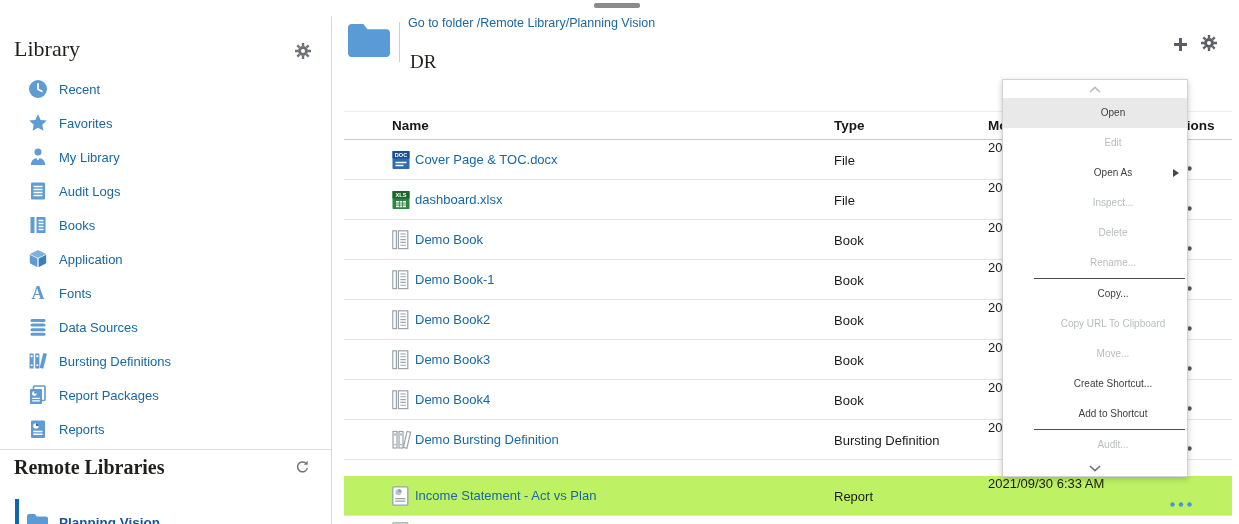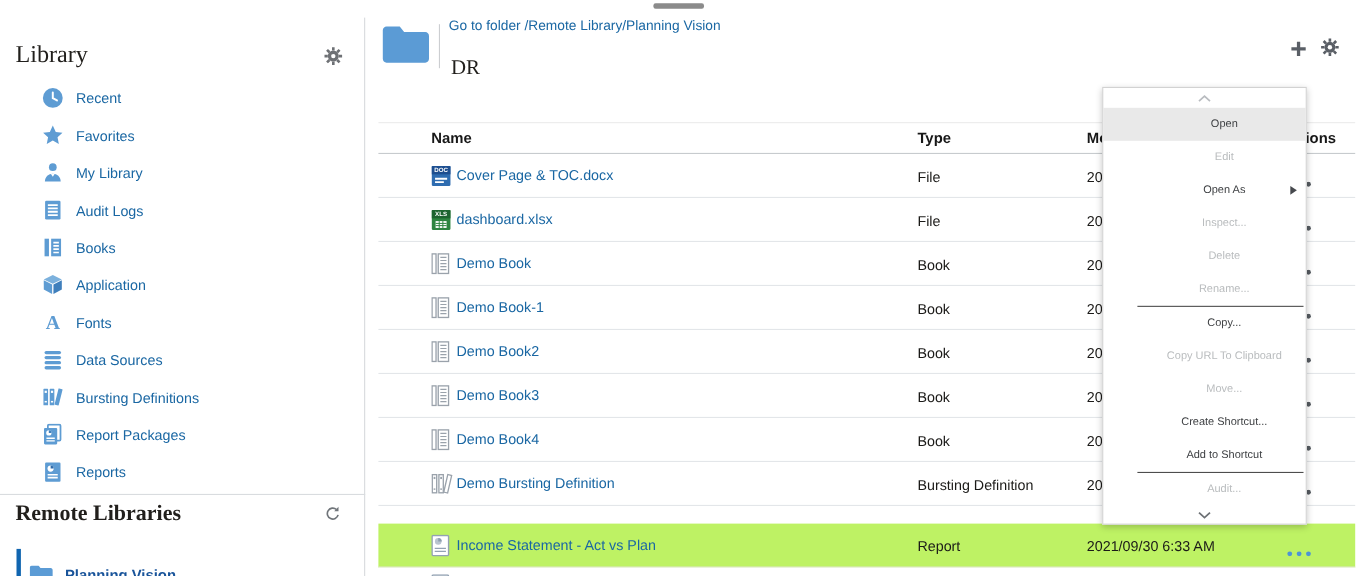--- a/index.html
+++ b/index.html
@@ -6,21 +6,21 @@
   html,body { width:1239px; height:524px; background:#fff; overflow:hidden;
               font-family:"Liberation Sans", sans-serif; color:#1d1b1a; }
 
   
   .sidebar { position:absolute; left:0; top:16px; width:332px; height:524px;
              border-right:1px solid #d7dadd; background:#fff; }
   .sb-title { position:absolute; left:14px; top:20px; font-family:"Liberation Serif", serif;
               font-size:22px; font-weight:500; color:#211f1c; }
   .sb-gear { position:absolute; left:294px; top:26px; cursor:pointer; }
   .sb-nav { position:absolute; top:56px; left:0; right:1px; }
-  .sb-item { height:34px; display:flex; align-items:center; padding-left:38px; cursor:pointer; }
+  .sb-item { height:34px; display:flex; align-items:center; padding-left:28px; cursor:pointer; }
   .sb-ic { width:20px; height:20px; display:inline-flex; margin-right:11px; flex:none; }
   .sb-label { font-size:13px; color:#1a67a3; }
   .sb-divider { position:absolute; top:433px; left:0; width:332px; height:1px; background:#d9dcdf; }
   .rl-title { position:absolute; left:14px; top:440px; font-family:"Liberation Serif", serif;
               font-size:20px; color:#211f1c; }
   .rl-refresh { position:absolute; left:295px; top:444px; cursor:pointer; }
   .pv-bar { position:absolute; left:15px; top:483px; width:4px; height:29px; background:#1065b0; }
   .pv-item { position:absolute; left:27px; top:481px; height:33px; display:flex; align-items:flex-end; cursor:pointer; }
   .pv-item .sb-label { font-weight:bold; font-size:13.5px; color:#19549a; }
   .pv-divider { position:absolute; left:55px; top:516px; width:142px; height:1px; background:#cfcfcf; }
@@ -43,21 +43,21 @@
   .thead span { position:absolute; top:6px; font-size:13.5px; font-weight:bold; color:#181818; }
   .th-name { left:48px; }  .th-type { left:490px; }  .th-mod { left:644px; }  .th-act { left:821px; }
   .trow { position:relative; height:40px; border-bottom:1px solid #e3e6e9; background:#fff; }
   .trow.sel { background:#bef264; border-bottom-color:#e0e3d2;margin-top:16px; }
   .trow.partial { height:12px; border-bottom:none; overflow:hidden; }
   .ricon { position:absolute; left:48px; top:10px; width:20px; height:20px; }
   .trow.partial .ricon { top:6px; }
   .rlink { position:absolute; left:71px; top:12px; font-size:13px; color:#1a67a3;
            text-decoration:none; cursor:pointer; }
   .rtype { position:absolute; left:490px; top:13px; font-size:13px; color:#1b1a18; }
-  .rmod  { position:absolute; left:644px; top:13px; font-size:13px; color:#1b1a18; }
+  .rmod  { position:absolute; left:644px; top:0; font-size:13px; color:#1b1a18; }
   .ract  { position:absolute; left:826px; top:17px; color:#565b61; cursor:pointer; }
   .trow.sel .ract { color:#4e94d4; }
 
   
   .menu { position:absolute; left:1002px; top:79px; width:186px; background:#fff;
           border:1px solid #d2d2d2; box-shadow:0 2px 6px rgba(0,0,0,.22); z-index:20; }
   .m-chevron { height:18px; display:flex; align-items:center; justify-content:center; cursor:pointer; }
   .m-chevron.bot { height:16px; }
   .mi { position:relative; height:30px; line-height:30px; padding-left:36px;
         font-size:10px; color:#3e4043; cursor:pointer; white-space:nowrap;text-align:center; }

